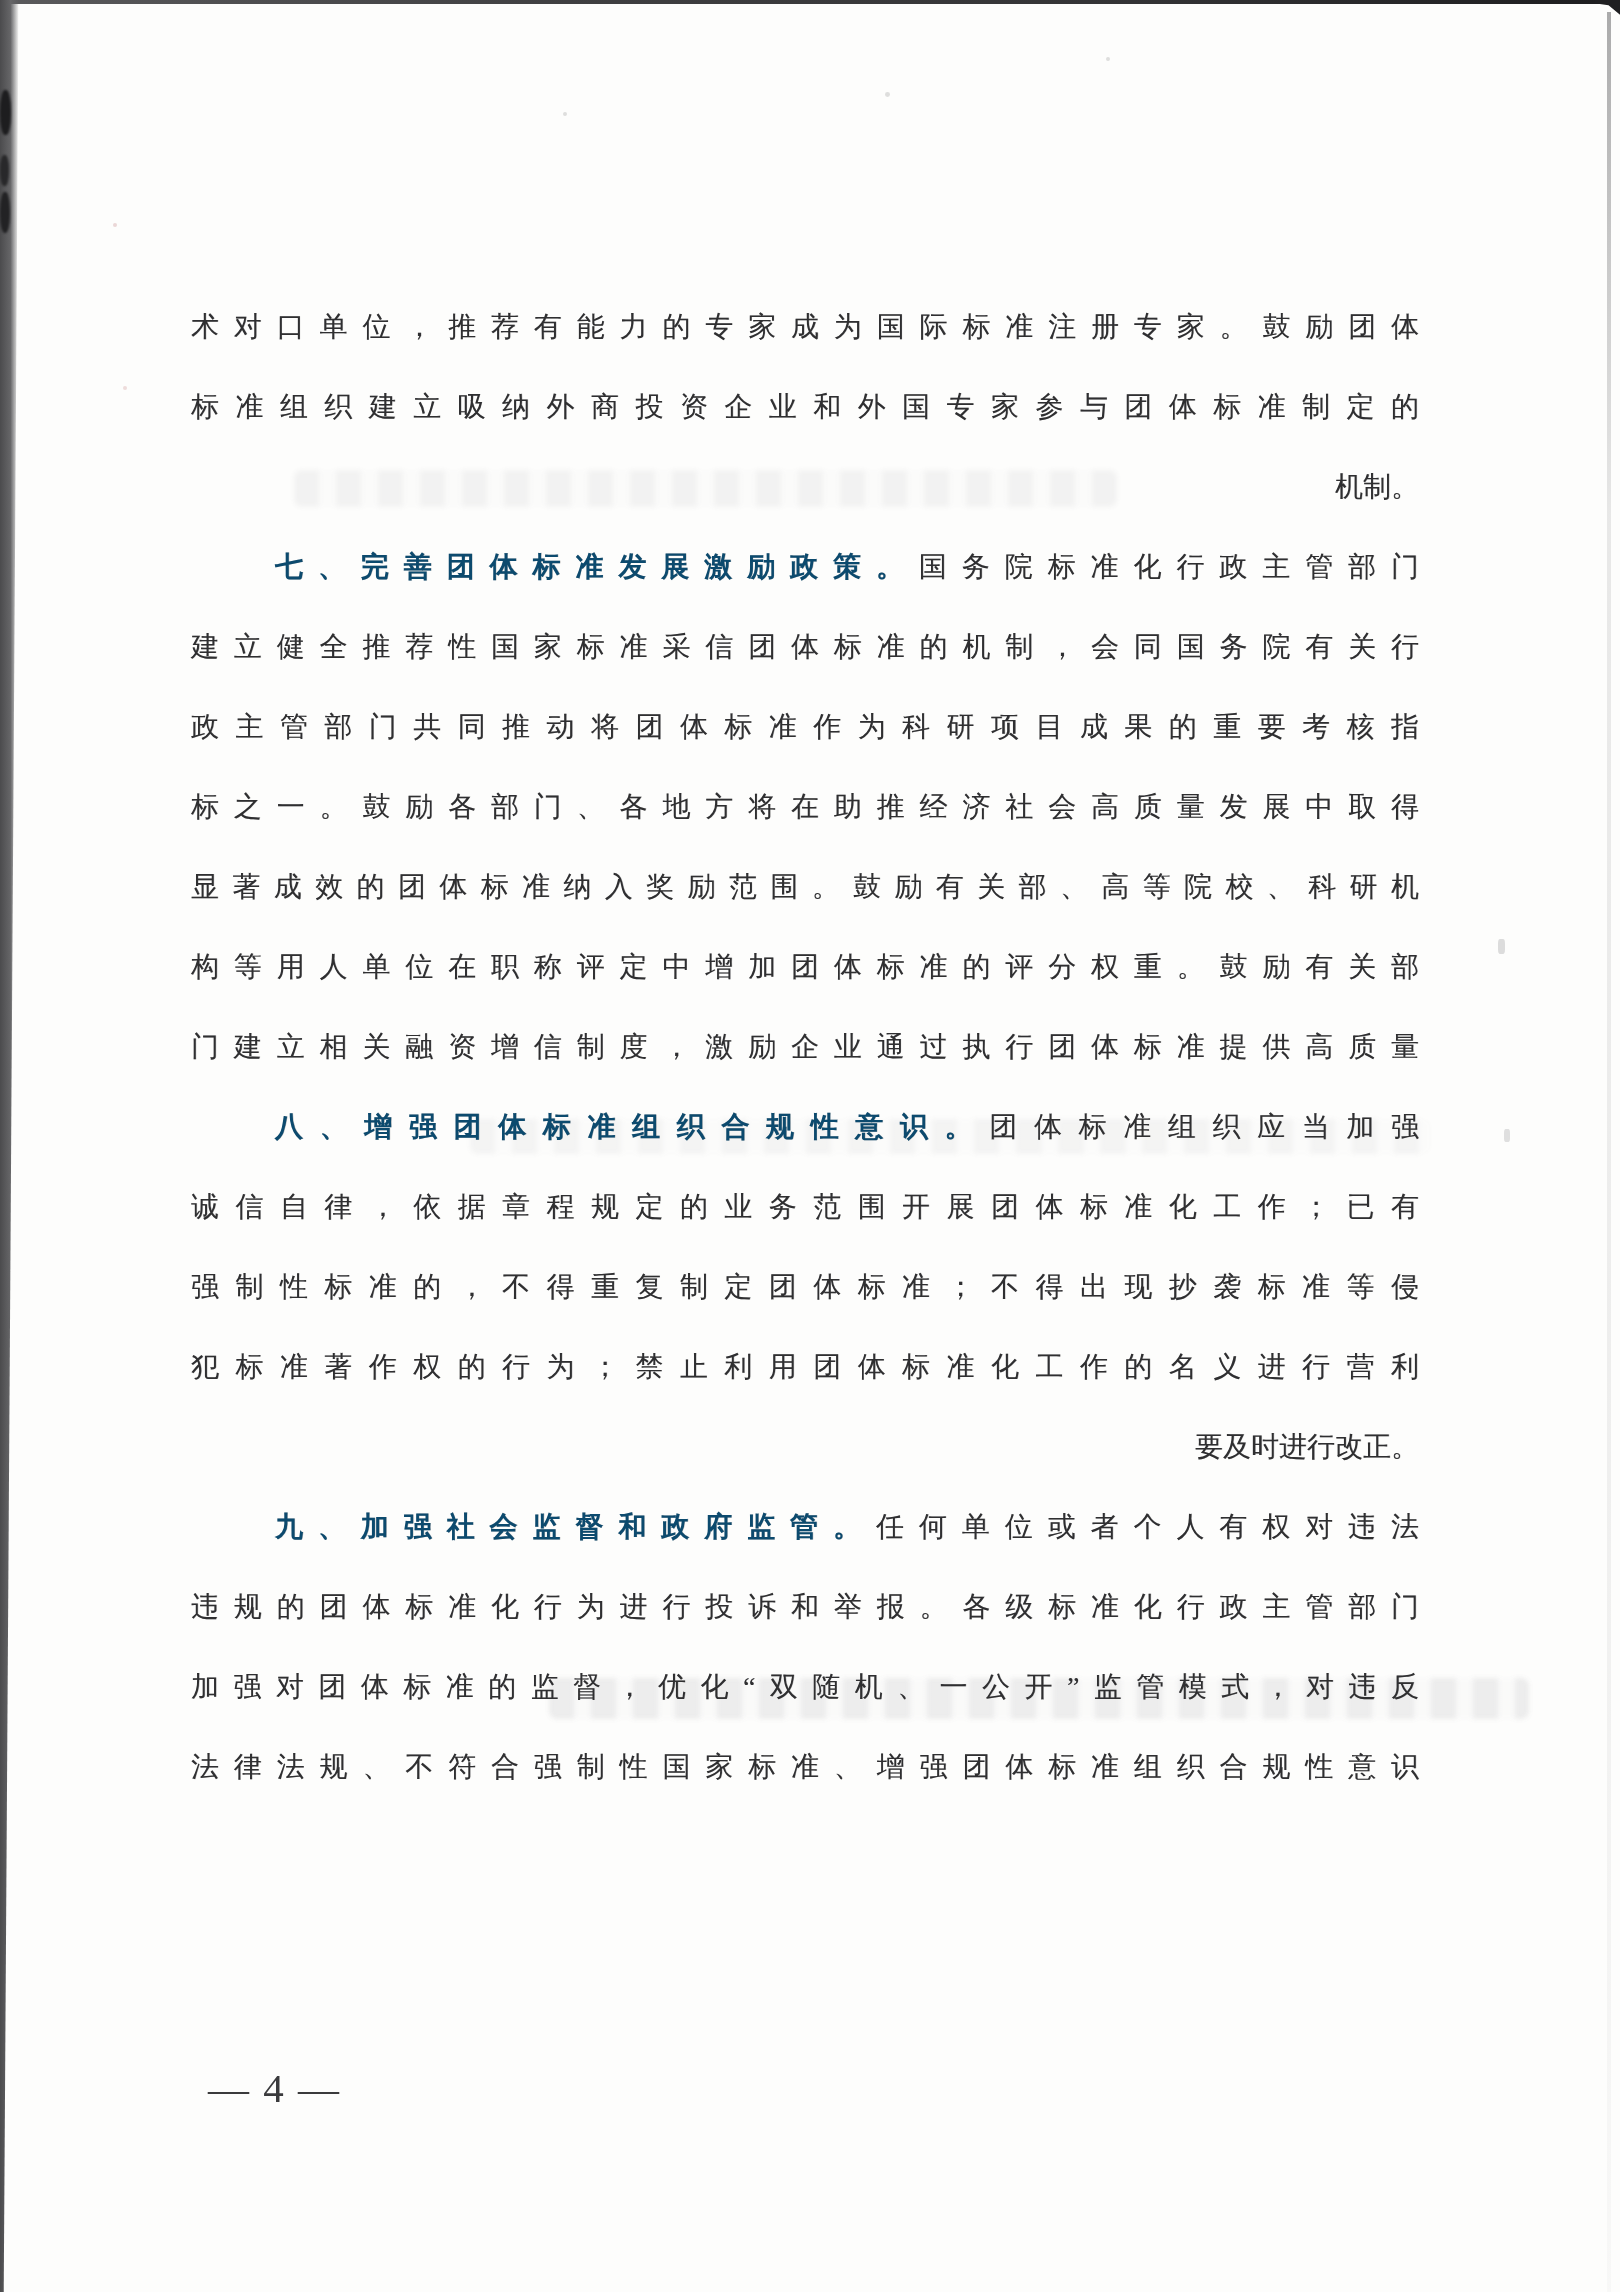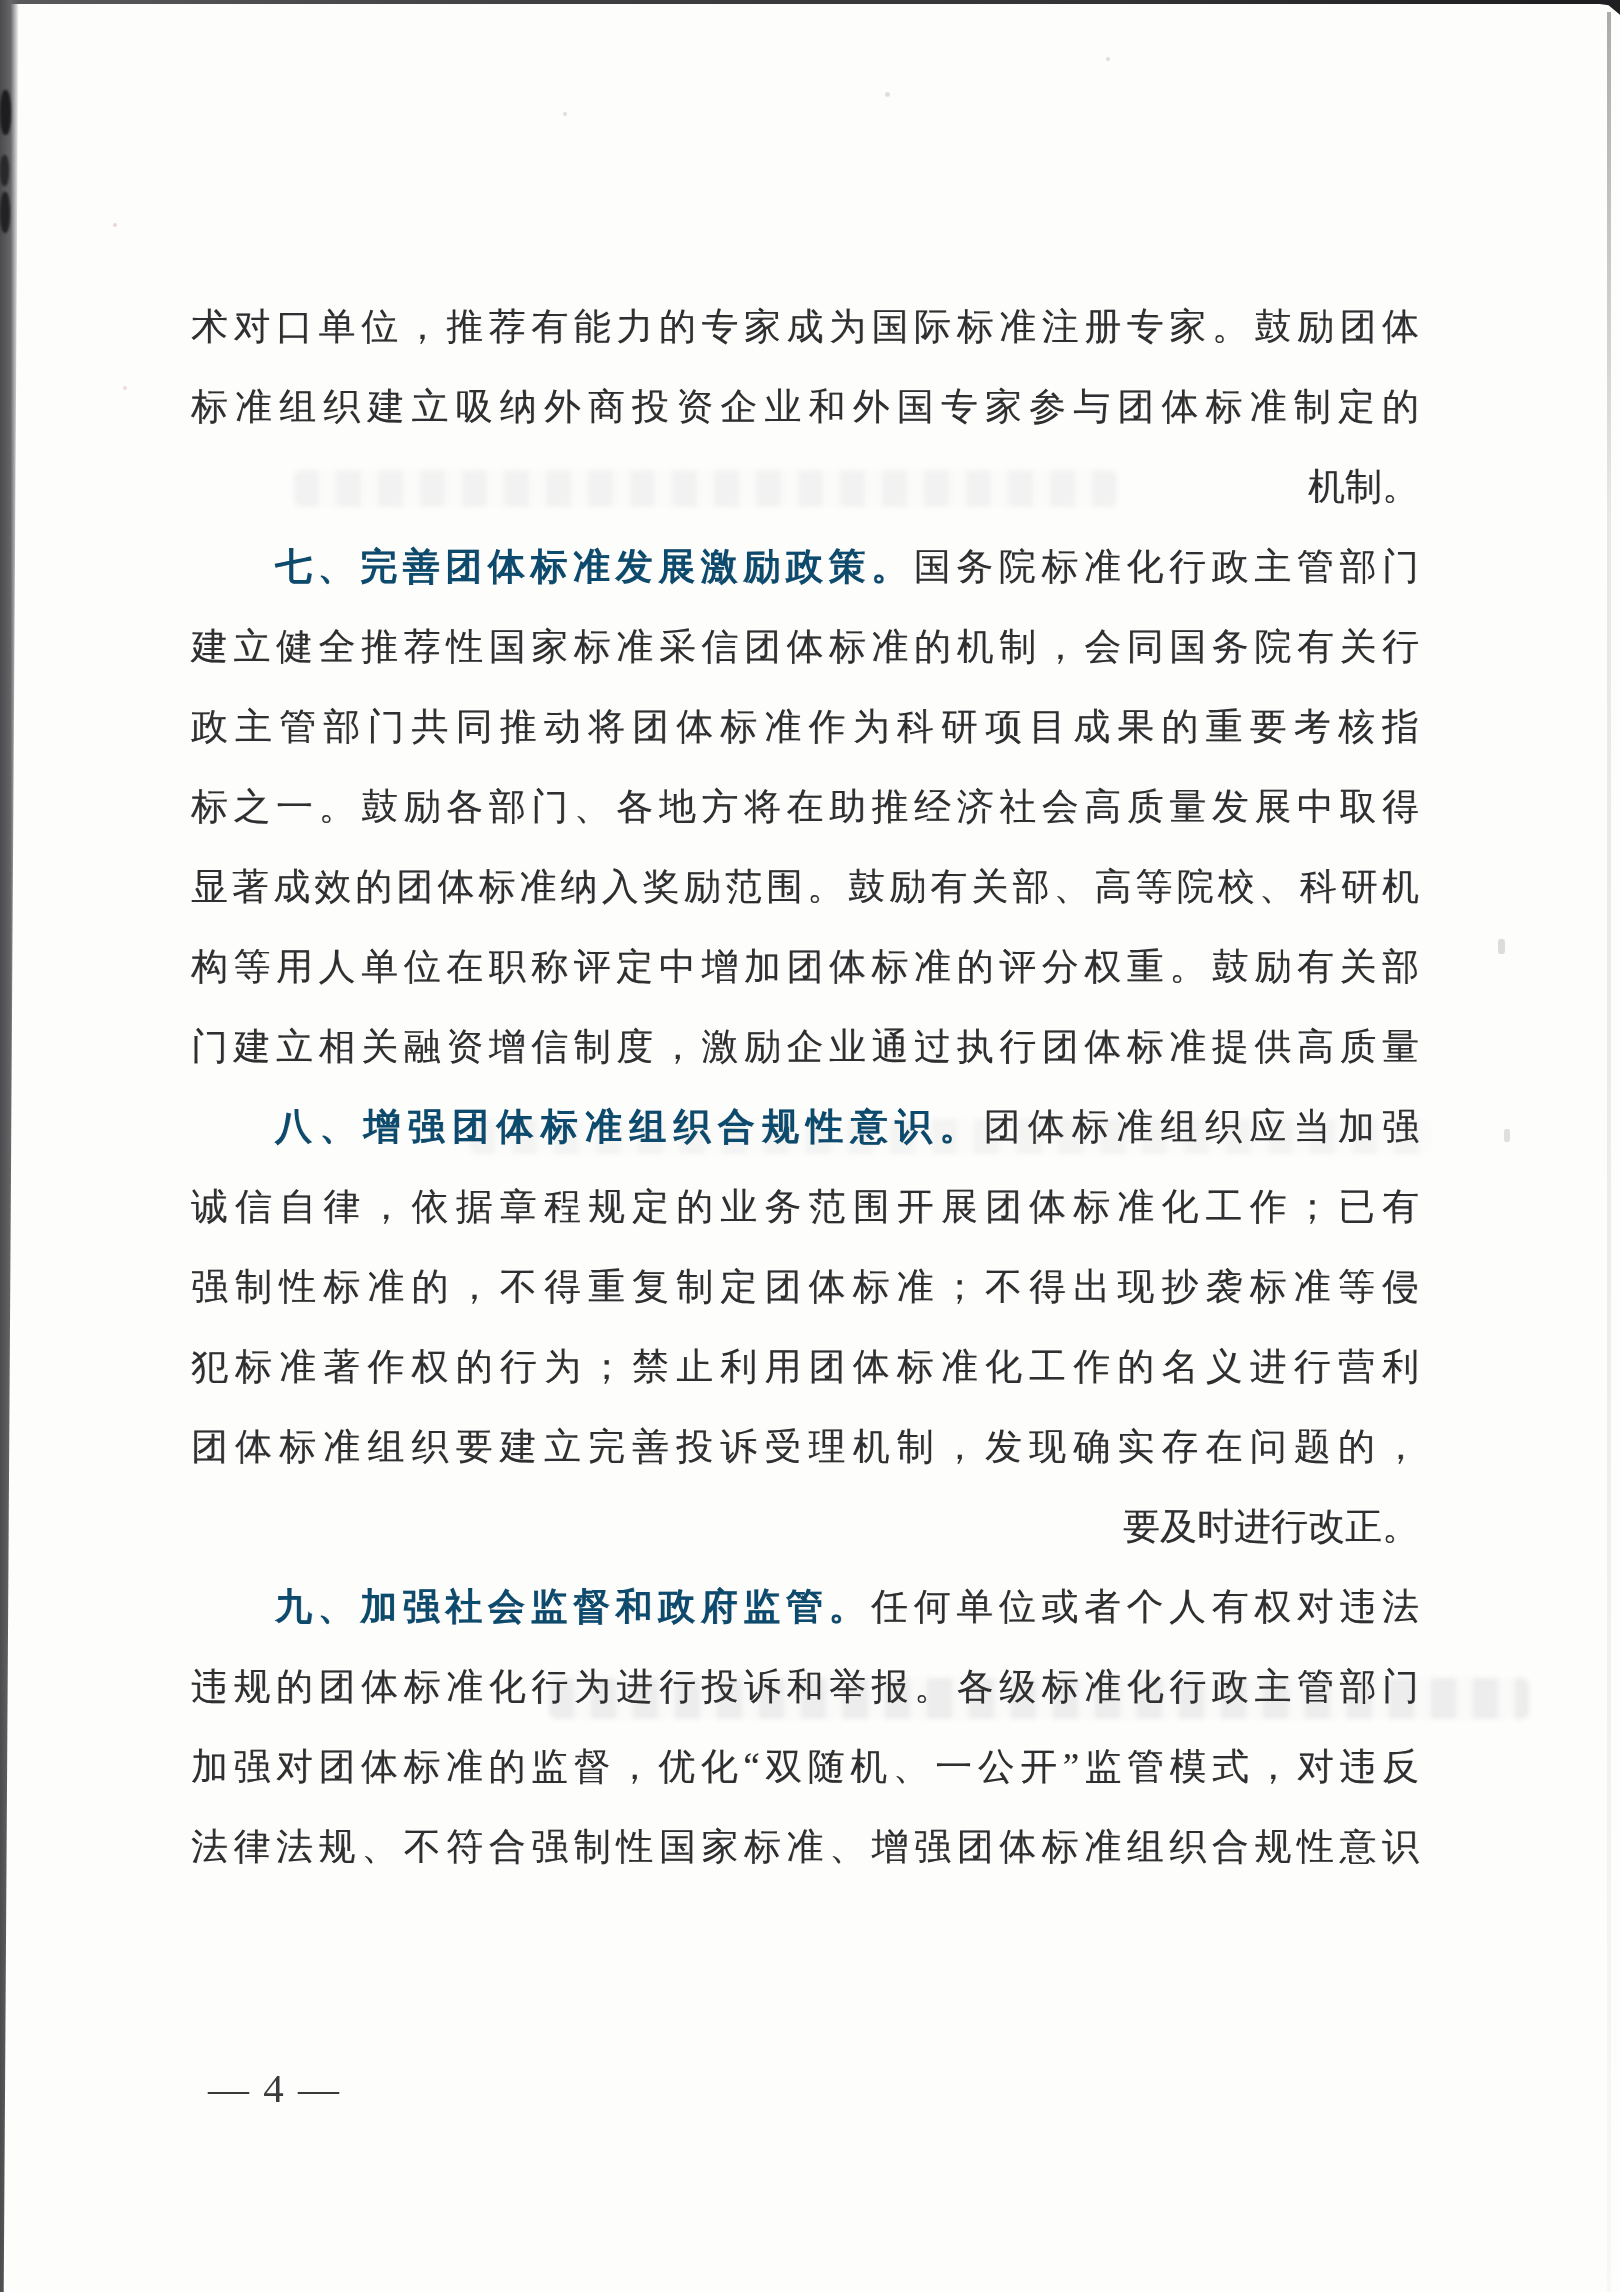--- a/index.html
+++ b/index.html
@@ -56,21 +56,21 @@
   .speck-3 { left: 563px;  top: 112px;  width: 3.9px; height: 3.9px; }
   .speck-4 { left: 113px;  top: 223px;  width: 3.9px; height: 3.9px; background: rgba(185,105,105,0.25); }
   .speck-5 { left: 123px;  top: 386px;  width: 3.9px; height: 3.9px; background: rgba(185,105,105,0.22); }
   .speck-6 { left: 1498px; top: 939px;  width: 6.9px; height: 14.7px; border-radius: 30%; background: rgba(70,70,75,0.18); }
   .speck-7 { left: 1504px; top: 1129px; width: 5.9px; height: 12.7px; border-radius: 30%; background: rgba(70,70,75,0.16); }
   
   .text-block {
     position: absolute;
     left: 191px; top: 287px; width: 1228px;
     color: #2f2f31;
-    font-size: 37px;
+    font-size: 28px;
     text-shadow: 0.4px 0.4px 0.4px rgba(55,55,58,0.35);
   }
   .line {
     height: 80px;
     line-height: 80px;
     white-space: nowrap;
     word-break: keep-all;
     text-align: right;
   }
   .line.justify {
@@ -121,21 +121,20 @@
       <div class="line justify"><span>建立健全推荐性国家标准采信团体标准的机制，会同国务院有关行</span></div>
       <div class="line justify"><span>政主管部门共同推动将团体标准作为科研项目成果的重要考核指</span></div>
       <div class="line justify"><span>标之一。鼓励各部门、各地方将在助推经济社会高质量发展中取得</span></div>
       <div class="line justify"><span>显著成效的团体标准纳入奖励范围。鼓励有关部、高等院校、科研机</span></div>
       <div class="line justify"><span>构等用人单位在职称评定中增加团体标准的评分权重。鼓励有关部</span></div>
       <div class="line justify"><span>门建立相关融资增信制度，激励企业通过执行团体标准提供高质量</span></div>
       <div class="line justify indent"><span class="bold">八、增强团体标准组织合规性意识。</span><span>团体标准组织应当加强</span></div>
       <div class="line justify"><span>诚信自律，依据章程规定的业务范围开展团体标准化工作；已有</span></div>
       <div class="line justify"><span>强制性标准的，不得重复制定团体标准；不得出现抄袭标准等侵</span></div>
       <div class="line justify"><span>犯标准著作权的行为；禁止利用团体标准化工作的名义进行营利</span></div>
-      <div class="line justify"><span>团体标准组织要建立完善投诉受理机制，发现确实存在问题的，</span></div>
       <div class="line"><span>要及时进行改正。</span></div>
       <div class="line justify indent"><span class="bold">九、加强社会监督和政府监管。</span><span>任何单位或者个人有权对违法</span></div>
       <div class="line justify"><span>违规的团体标准化行为进行投诉和举报。各级标准化行政主管部门</span></div>
       <div class="line justify"><span>加强对团体标准的监督，优化“双随机、一公开”监管模式，对违反</span></div>
       <div class="line justify"><span>法律法规、不符合强制性国家标准、增强团体标准组织合规性意识</span></div>
     </div>
 
   <div class="page-number">— 4 —</div>
 
 </div>

